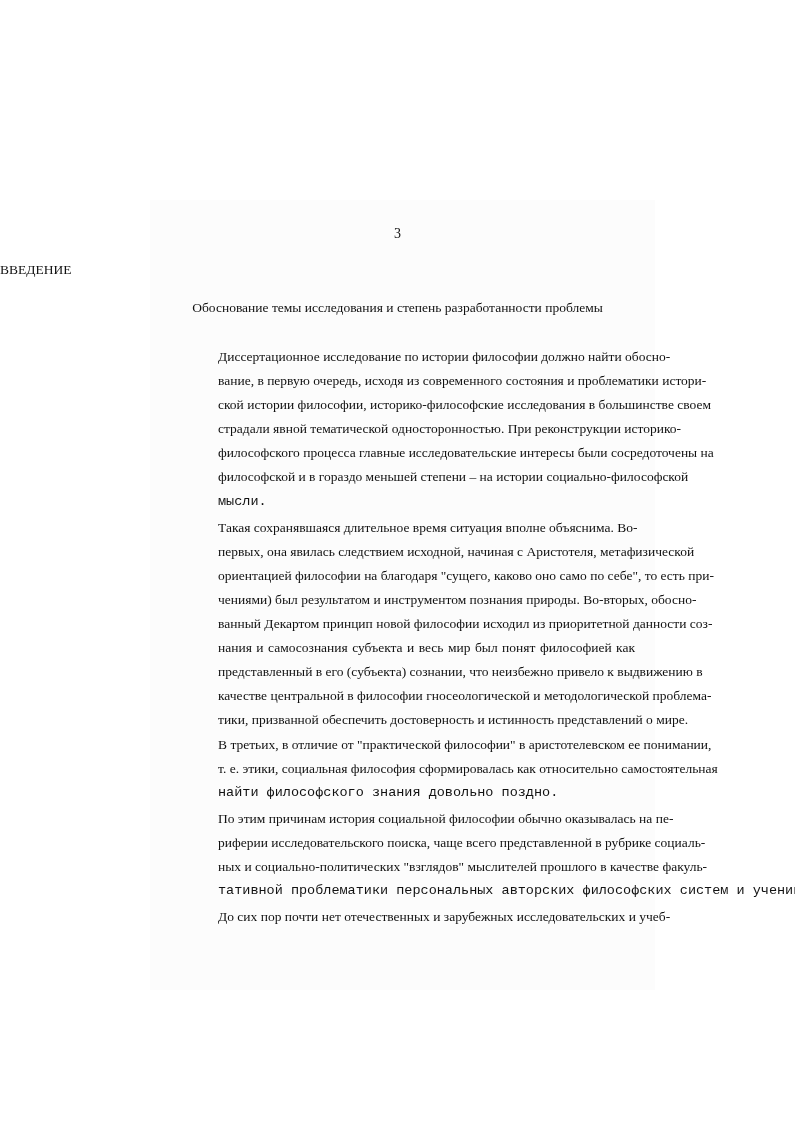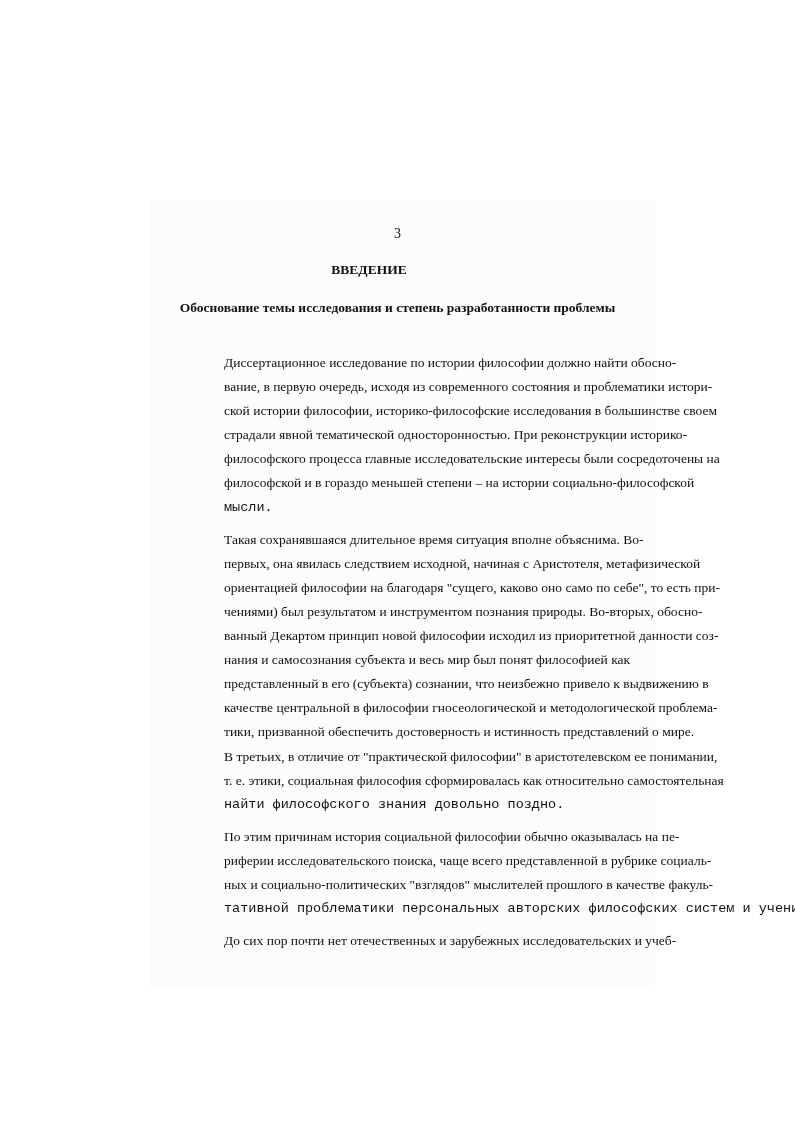--- a/index.html
+++ b/index.html
@@ -1,23 +1,23 @@
 <!DOCTYPE html>
 <html><head>
 <meta charset="utf-8">
 <style>
   html, body { margin:0; padding:0; background:#ffffff; }
   body { width:795px; height:1124px; position:relative; overflow:hidden;
          font-family:"Liberation Serif", "DejaVu Serif", serif; color:#111; }
   .scan { position:absolute; left:150px; top:200px; width:505px; height:790px; background:#fcfcfc; }
   .page-number { position:absolute; left:0; width:795px; top:226px; text-align:center; font-size:14px; }
-  .title { position:absolute; left:0; width:738px; top:262px; text-align:center; font-size:13.5px; font-weight:bold; }
-  .subtitle { position:absolute; left:0; width:795px; top:300px; text-align:center; font-size:13.5px; font-weight:bold; }
+  .title { position:absolute; left:0; width:738px; top:262px; text-align:left; font-size:13.5px; font-weight:normal; }
+  .subtitle { position:absolute; left:0; width:795px; top:300px; text-align:center; font-size:13.5px; font-weight:normal; }
   .body { position:absolute; left:183px; top:343px; width:454px; font-size:13.5px; line-height:24.1px; }
-  .para { margin:8px; text-indent:33px; text-align:justify; }
+  .para { margin:2px; text-indent:33px; text-align:justify; }
   .line { display:block; text-align:justify; text-align-last:justify; white-space:nowrap; }
   .line.last { text-align-last:left;font-family:Liberation Mono, monospace; }
 </style>
 </head>
 <body>
 
 <div class="scan"></div>
 
 <div class="page-number">3</div>
 <div class="title">ВВЕДЕНИЕ</div>

